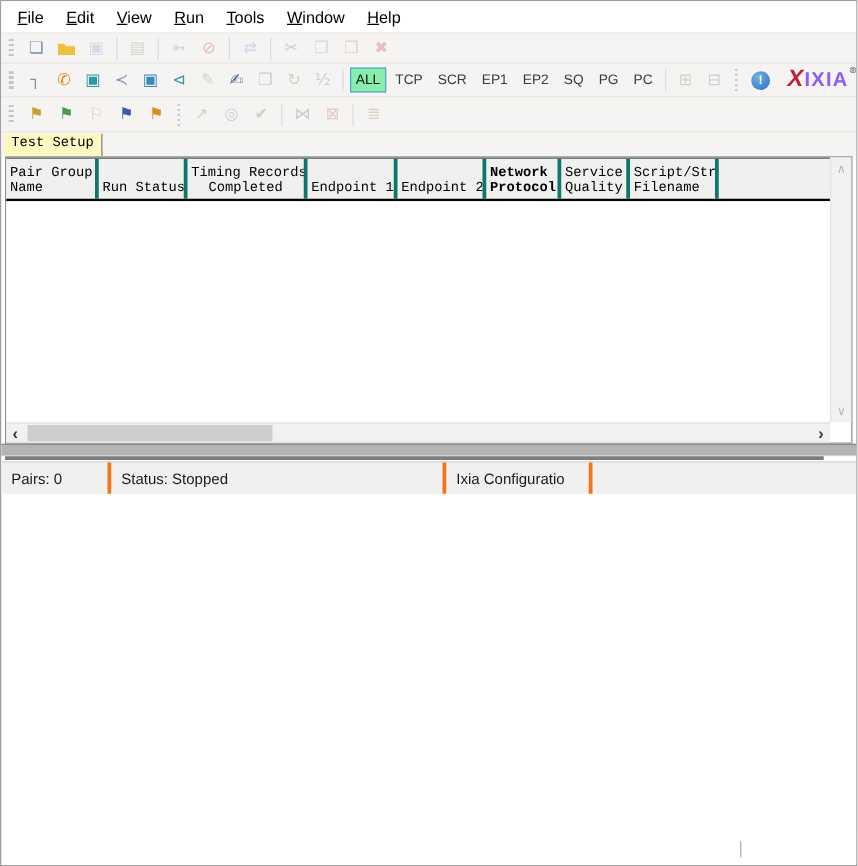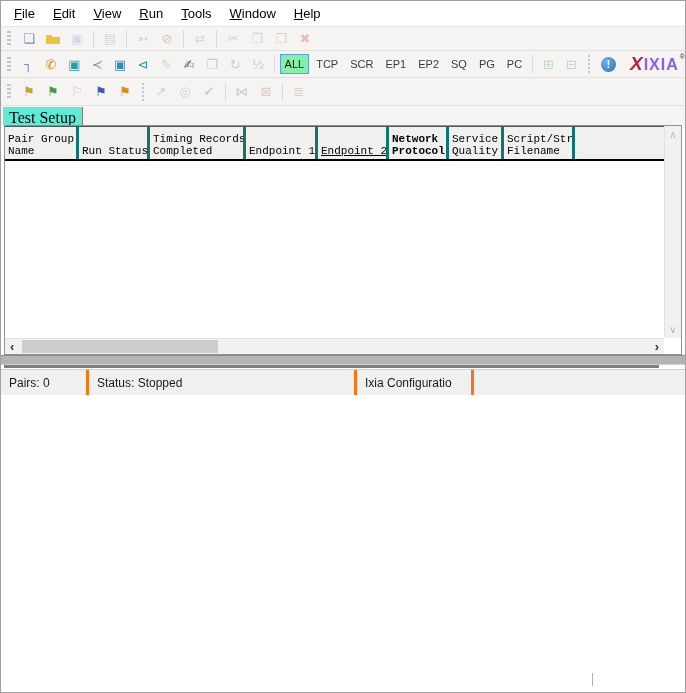--- a/index.html
+++ b/index.html
@@ -40,31 +40,31 @@
   .info-icon{width:15px;height:15px;border-radius:50%;margin:0 8px 0 6px;flex:none;
     background:radial-gradient(circle at 35% 30%,#6fb0e8,#2f6fc0);
     color:#fff;font-size:10px;font-weight:bold;display:flex;align-items:center;justify-content:center}
   .ixia-logo{display:flex;align-items:baseline;margin-left:6px;white-space:nowrap}
   .logo-x{color:#c41f39;font-weight:bold;font-style:italic;font-size:19px;margin-right:1px}
   .logo-text{color:#8b5cf6;font-weight:bold;font-size:16px;letter-spacing:1px}
   .logo-mark{font-size:7px;color:#38383c;align-self:flex-start;margin-left:1px}
 
   
   .tabrow{height:19px;background:#f5f4f2;display:flex;align-items:flex-end;padding-left:2px}
-  .tab{height:18px;padding:2px 6px;font-family:Liberation Serif, serif;font-size:16px;
-    background:#5eead4;border-right:1px solid #808080;white-space:nowrap}
+  .tab{height:18px;padding:2px 6px;font-family:Liberation Mono, monospace;font-size:11px;
+    background:#fef9c3;border-right:1px solid #808080;white-space:nowrap}
 
   
   .table-wrap{position:relative;margin:0 3px;height:230px;border:1px solid #909090;background:#fff}
   .thead{position:absolute;left:0;top:0;right:17px;height:35px;display:flex;background:#f0f0ee;
     border-top:1px solid #555;border-bottom:2px solid #000}
   .th{border-right:3px solid #0f766e;display:flex;flex-direction:column;justify-content:flex-end;
     padding:1px 3px 2px;font-family:"Liberation Mono",monospace;font-size:11px;line-height:12px;
     overflow:hidden;white-space:nowrap;flex:none}
-  .th.right{text-align:left}
+  .th.right{text-align:center}
   .tbody{position:absolute;left:0;top:35px;right:17px;bottom:16px;background:#fff}
   .vscroll{position:absolute;top:0;right:0;bottom:16px;width:17px;background:#f1f1f1;
     border-left:1px solid #e2e2e2;display:flex;flex-direction:column;justify-content:space-between;align-items:center}
   .vs-arrow{font-size:10px;color:#b8b8b8;padding:3px 0}
   .hscroll{position:relative;position:absolute;left:0;bottom:0;right:17px;height:16px;background:#f1f1f1;
     border-top:1px solid #e2e2e2;display:flex;align-items:center;justify-content:space-between}
   .hs-arrow{font-size:13px;color:#333;font-weight:bold;padding:0 5px}
   .hs-thumb{position:absolute;left:17px;top:1px;bottom:1px;width:196px;background:#cdcdcd}
 
   
@@ -184,21 +184,21 @@
         <div class="th" style="width: 71px;">
           <div>Run Status</div>
         </div>
         <div class="th right" style="width: 96px;">
           <div>Timing Records</div>
           <div>Completed</div>
         </div>
         <div class="th" style="width: 72px;">
           <div>Endpoint 1</div>
         </div>
-        <div class="th" style="width: 71px; text-decoration: underline;">
+        <div class="th" style="width: 71px;">
           <div>Endpoint 2</div>
         </div>
         <div class="th" style="width: 60px; font-weight: bold;">
           <div>Network</div>
           <div>Protocol</div>
         </div>
         <div class="th" style="width: 55px;">
           <div>Service</div>
           <div>Quality</div>
         </div>

